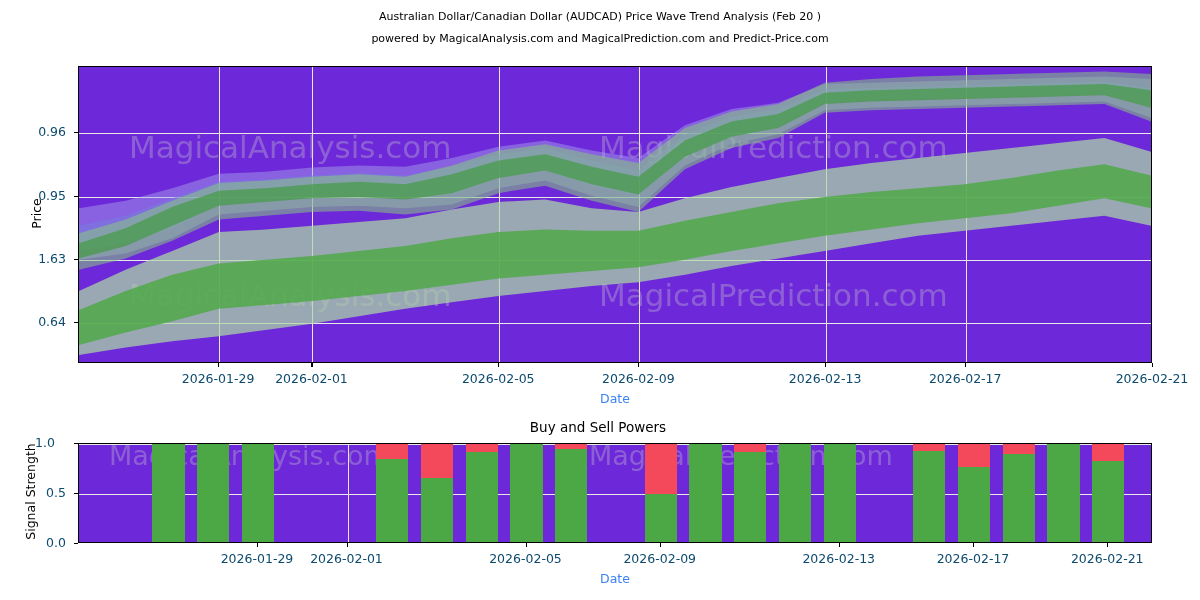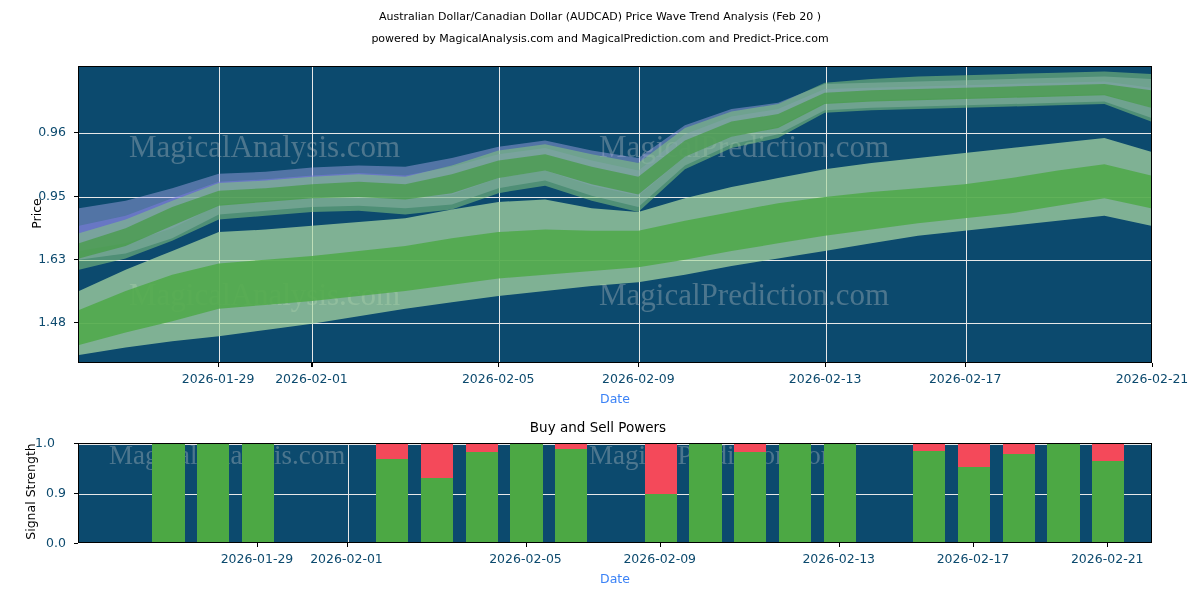--- a/index.html
+++ b/index.html
@@ -28,24 +28,23 @@
     text-align: center;
     color: #000000;
     font-size: 11px;
     line-height: 22px;
   }
   .title-line { display: block; }
 
   .axes {
     position: absolute;
     box-sizing: border-box;
-    background: #0c4a6e;
+    background: #6d28d9;
     border: 1.1px solid #000000;
     overflow: hidden;
-    font-family: Liberation Serif, serif;
   }
   #axes-price {
     left: 78px;
     top: 66px;
     width: 1074px;
     height: 297px;
   }
   #axes-signal {
     left: 78px;
     top: 443px;
@@ -145,21 +144,21 @@
     <svg class="band-layer" id="price-bands" viewBox="0 0 1074 297" preserveAspectRatio="none">
         <polygon points="0,142.18085106383015 46.69565217391304,134.5978723404253 93.39130434782608,121.95957446808491 140.08695652173913,107.42553191489363 186.78260869565216,105.52978723404277 233.47826086956522,101.1063829787234 280.17391304347825,99.21063829787255 326.8695652173913,100.47446808510645 373.5652173913043,91.62765957446844 420.26086956521743,80.25319148936191 466.95652173913044,73.9340425531917 513.6521739130435,84.04468085106362 560.3478260869565,91.62765957446844 607.0434782608695,58.76808510638277 653.7391304347826,42.33829787234063 700.4347826086956,36.019148936170424 747.1304347826086,17.061702127659785 793.8260869565216,15.797872340425883 840.5217391304349,14.53404255319198 887.2173913043479,13.270212765957377 933.9130434782609,12.006382978723476 980.6086956521739,10.742553191489574 1027.304347826087,9.478723404255671 1074,12.006382978723476 1074,51.18510638297866 1027.304347826087,34.75531914893652 980.6086956521739,36.019148936170424 933.9130434782609,37.28297872340433 887.2173913043479,38.54680851063823 840.5217391304349,39.810638297872835 793.8260869565216,41.07446808510673 747.1304347826086,43.60212765957454 700.4347826086956,67.6148936170215 653.7391304347826,77.7255319148934 607.0434782608695,99.21063829787255 560.3478260869565,140.91702127659553 513.6521739130435,129.5425531914897 466.95652173913044,114.37659574468078 420.26086956521743,121.95957446808491 373.5652173913043,138.38936170212773 326.8695652173913,142.18085106383015 280.17391304347825,139.65319148936163 233.47826086956522,140.91702127659553 186.78260869565216,144.70851063829795 140.08695652173913,148.50000000000037 93.39130434782608,172.51276595744662 46.69565217391304,187.67872340425555 0,193.99787234042572" fill="#A8A8E8" fill-opacity="0.45" stroke="none"></polygon>
         <polygon points="0,159.87446808510617 46.69565217391304,149.76382978723424 93.39130434782608,132.07021276595754 140.08695652173913,115.64042553191469 186.78260869565216,113.11276595744687 233.47826086956522,109.32127659574448 280.17391304347825,106.79361702127667 326.8695652173913,109.32127659574448 373.5652173913043,100.47446808510645 420.26086956521743,87.83617021276604 466.95652173913044,81.51702127659581 513.6521739130435,94.15531914893624 560.3478260869565,104.26595744680886 607.0434782608695,67.6148936170215 653.7391304347826,49.92127659574475 700.4347826086956,42.33829787234063 747.1304347826086,22.117021276596095 793.8260869565216,20.853191489362192 840.5217391304349,19.58936170212759 887.2173913043479,18.325531914893688 933.9130434782609,17.061702127659785 980.6086956521739,15.797872340425883 1027.304347826087,14.53404255319198 1074,20.853191489362192 1074,41.07446808510673 1027.304347826087,27.172340425532408 980.6086956521739,28.436170212766307 933.9130434782609,29.700000000000212 887.2173913043479,30.96382978723411 840.5217391304349,32.227659574468014 793.8260869565216,33.49148936170262 747.1304347826086,36.019148936170424 700.4347826086956,60.03191489361737 653.7391304347826,70.14255319148928 607.0434782608695,90.36382978723383 560.3478260869565,129.5425531914897 513.6521739130435,119.43191489361709 466.95652173913044,104.26595744680886 420.26086956521743,111.84893617021298 373.5652173913043,128.27872340425512 326.8695652173913,132.07021276595754 280.17391304347825,129.5425531914897 233.47826086956522,130.8063829787236 186.78260869565216,134.5978723404253 140.08695652173913,138.38936170212773 93.39130434782608,162.4021276595747 46.69565217391304,177.5680851063829 0,185.15106382978703" fill="#7A7ADE" fill-opacity="0.55" stroke="none"></polygon>
         <polygon points="0,167.457446808511 46.69565217391304,153.55531914893595 93.39130434782608,134.5978723404253 140.08695652173913,116.90425531914929 186.78260869565216,114.37659574468078 233.47826086956522,110.58510638297908 280.17391304347825,108.05744680851056 326.8695652173913,110.58510638297908 373.5652173913043,99.21063829787255 420.26086956521743,84.04468085106362 466.95652173913044,77.7255319148934 513.6521739130435,87.83617021276604 560.3478260869565,96.68297872340405 607.0434782608695,61.29574468085128 653.7391304347826,44.865957446808444 700.4347826086956,37.28297872340433 747.1304347826086,15.797872340425883 793.8260869565216,12.006382978723476 840.5217391304349,9.478723404255671 887.2173913043479,8.214893617021767 933.9130434782609,6.951063829787164 980.6086956521739,5.6872340425532615 1027.304347826087,4.423404255319359 1074,6.951063829787164 1074,54.97659574468106 1027.304347826087,37.28297872340433 980.6086956521739,38.54680851063823 933.9130434782609,39.810638297872835 887.2173913043479,41.07446808510673 840.5217391304349,42.33829787234063 793.8260869565216,43.60212765957454 747.1304347826086,46.12978723404304 700.4347826086956,71.4063829787232 653.7391304347826,81.51702127659581 607.0434782608695,103.00212765957426 560.3478260869565,145.97234042553185 513.6521739130435,134.5978723404253 466.95652173913044,119.43191489361709 420.26086956521743,127.01489361702122 373.5652173913043,143.44468085106405 326.8695652173913,148.50000000000037 280.17391304347825,144.70851063829795 233.47826086956522,145.97234042553185 186.78260869565216,149.76382978723424 140.08695652173913,153.55531914893595 93.39130434782608,175.0404255319151 46.69565217391304,192.73404255319184 0,204.10851063829764" fill="#86C97E" fill-opacity="0.55" stroke="none"></polygon>
         <polygon points="0,177.5680851063829 46.69565217391304,162.4021276595747 93.39130434782608,140.91702127659553 140.08695652173913,124.48723404255341 186.78260869565216,121.95957446808491 233.47826086956522,118.16808510638319 280.17391304347825,115.64042553191469 326.8695652173913,118.16808510638319 373.5652173913043,108.05744680851056 420.26086956521743,94.15531914893624 466.95652173913044,87.83617021276604 513.6521739130435,100.47446808510645 560.3478260869565,110.58510638297908 607.0434782608695,73.9340425531917 653.7391304347826,54.97659574468106 700.4347826086956,47.393617021276945 747.1304347826086,25.908510638297802 793.8260869565216,23.380851063829997 840.5217391304349,22.117021276596095 887.2173913043479,20.853191489362192 933.9130434782609,19.58936170212759 980.6086956521739,18.325531914893688 1027.304347826087,17.061702127659785 1074,23.380851063829997 1074,41.07446808510673 1027.304347826087,28.436170212766307 980.6086956521739,29.700000000000212 933.9130434782609,30.96382978723411 887.2173913043479,32.227659574468014 840.5217391304349,33.49148936170262 793.8260869565216,34.75531914893652 747.1304347826086,37.28297872340433 700.4347826086956,61.29574468085128 653.7391304347826,70.14255319148928 607.0434782608695,90.36382978723383 560.3478260869565,128.27872340425512 513.6521739130435,118.16808510638319 466.95652173913044,104.26595744680886 420.26086956521743,111.84893617021298 373.5652173913043,127.01489361702122 326.8695652173913,133.3340425531914 280.17391304347825,130.8063829787236 233.47826086956522,132.07021276595754 186.78260869565216,135.86170212765992 140.08695652173913,139.65319148936163 93.39130434782608,159.87446808510617 46.69565217391304,180.0957446808514 0,192.73404255319184" fill="#3C9A36" fill-opacity="0.62" stroke="none"></polygon>
         <polygon points="0,225.5936170212768 46.69565217391304,204.10851063829764 93.39130434782608,185.15106382978703 140.08695652173913,166.1936170212764 186.78260869565216,163.66595744680856 233.47826086956522,159.87446808510617 280.17391304347825,156.08297872340447 326.8695652173913,152.29148936170208 373.5652173913043,143.44468085106405 420.26086956521743,135.86170212765992 466.95652173913044,133.3340425531914 513.6521739130435,142.18085106383015 560.3478260869565,145.97234042553185 607.0434782608695,132.07021276595754 653.7391304347826,120.69574468085099 700.4347826086956,111.84893617021298 747.1304347826086,103.00212765957426 793.8260869565216,96.68297872340405 840.5217391304349,91.62765957446844 887.2173913043479,86.57234042553212 933.9130434782609,81.51702127659581 980.6086956521739,76.4617021276595 1027.304347826087,71.4063829787232 1074,85.30851063829823 1074,159.87446808510617 1027.304347826087,149.76382978723424 980.6086956521739,154.81914893617056 933.9130434782609,159.87446808510617 887.2173913043479,164.92978723404246 840.5217391304349,169.98510638297878 793.8260869565216,177.5680851063829 747.1304347826086,185.15106382978703 700.4347826086956,192.73404255319184 653.7391304347826,200.31702127659594 607.0434782608695,209.16382978723396 560.3478260869565,216.7468085106381 513.6521739130435,220.5382978723405 466.95652173913044,225.5936170212768 420.26086956521743,230.64893617021244 373.5652173913043,236.9680851063826 326.8695652173913,243.28723404255283 280.17391304347825,250.87021276595766 233.47826086956522,258.45319148936176 186.78260869565216,264.772340425532 140.08695652173913,271.0914893617022 93.39130434782608,276.1468085106385 46.69565217391304,282.4659574468087 0,290.0489361702128" fill="#ACD9A4" fill-opacity="0.72" stroke="none"></polygon>
         <polygon points="0,244.55106382978744 46.69565217391304,225.5936170212768 93.39130434782608,209.16382978723396 140.08695652173913,197.78936170212742 186.78260869565216,193.99787234042572 233.47826086956522,190.20638297872333 280.17391304347825,185.15106382978703 326.8695652173913,180.0957446808514 373.5652173913043,172.51276595744662 420.26086956521743,166.1936170212764 466.95652173913044,163.66595744680856 513.6521739130435,164.92978723404246 560.3478260869565,164.92978723404246 607.0434782608695,154.81914893617056 653.7391304347826,145.97234042553185 700.4347826086956,137.12553191489383 747.1304347826086,130.8063829787236 793.8260869565216,125.7510638297873 840.5217391304349,121.95957446808491 887.2173913043479,118.16808510638319 933.9130434782609,111.84893617021298 980.6086956521739,104.26595744680886 1027.304347826087,97.94680851063865 1074,109.32127659574448 1074,142.18085106383015 1027.304347826087,132.07021276595754 980.6086956521739,139.65319148936163 933.9130434782609,147.23617021276573 887.2173913043479,152.29148936170208 840.5217391304349,157.34680851063837 793.8260869565216,163.66595744680856 747.1304347826086,169.98510638297878 700.4347826086956,177.5680851063829 653.7391304347826,185.15106382978703 607.0434782608695,193.99787234042572 560.3478260869565,201.58085106382987 513.6521739130435,205.37234042553226 466.95652173913044,209.16382978723396 420.26086956521743,212.95531914893638 373.5652173913043,219.27446808510658 326.8695652173913,225.5936170212768 280.17391304347825,230.64893617021244 233.47826086956522,235.70425531914873 186.78260869565216,239.49574468085112 140.08695652173913,243.28723404255283 93.39130434782608,255.92553191489327 46.69565217391304,267.2999999999998 0,279.93829787234023" fill="#4CA844" fill-opacity="0.82" stroke="none"></polygon>
       </svg>
   </div>
   <div id="price-yticks">
-      <div class="tick-label" style="left: 24px; top: 313.926px; width: 42px; text-align: right;">1.48</div>
+      <div class="tick-label" style="left: 24px; top: 313.926px; width: 42px; text-align: right;">0.64</div>
       <div class="tick-mark" style="left: 74px; top: 321.926px; width: 4px; height: 1.1px;"></div>
       <div class="tick-label" style="left: 24px; top: 250.734px; width: 42px; text-align: right;">1.63</div>
       <div class="tick-mark" style="left: 74px; top: 258.734px; width: 4px; height: 1.1px;"></div>
       <div class="tick-label" style="left: 24px; top: 187.543px; width: 42px; text-align: right;">0.95</div>
       <div class="tick-mark" style="left: 74px; top: 195.543px; width: 4px; height: 1.1px;"></div>
       <div class="tick-label" style="left: 24px; top: 124.351px; width: 42px; text-align: right;">0.96</div>
       <div class="tick-mark" style="left: 74px; top: 132.351px; width: 4px; height: 1.1px;"></div>
     </div>
   <div id="price-xticks">
       <div class="tick-label" style="left: 158.087px; top: 371px; width: 120px; text-align: center;">2026-01-29</div>
@@ -224,21 +223,21 @@
         <div class="bar-seg" style="left: 923.64px; width: 32.22px; top: 10px; height: 90px; background: rgb(76, 168, 68);"></div>
         <div class="bar-seg" style="left: 923.64px; width: 32.22px; top: 0px; height: 10px; background: rgb(244, 73, 90);"></div>
         <div class="bar-seg" style="left: 968.39px; width: 32.22px; top: 0px; height: 100px; background: rgb(76, 168, 68);"></div>
         <div class="bar-seg" style="left: 1013.14px; width: 32.22px; top: 17px; height: 83px; background: rgb(76, 168, 68);"></div>
         <div class="bar-seg" style="left: 1013.14px; width: 32.22px; top: 0px; height: 17px; background: rgb(244, 73, 90);"></div>
       </div>
   </div>
   <div id="signal-yticks">
       <div class="tick-label" style="left: 24px; top: 535px; width: 42px; text-align: right;">0.0</div>
       <div class="tick-mark" style="left: 74px; top: 543px; width: 4px; height: 1.1px;"></div>
-      <div class="tick-label" style="left: 24px; top: 485px; width: 42px; text-align: right;">0.9</div>
+      <div class="tick-label" style="left: 24px; top: 485px; width: 42px; text-align: right;">0.5</div>
       <div class="tick-mark" style="left: 74px; top: 493px; width: 4px; height: 1.1px;"></div>
       <div class="tick-label" style="left: 24px; top: 435px; width: 42px; text-align: center;">1.0</div>
       <div class="tick-mark" style="left: 74px; top: 443px; width: 4px; height: 1.1px;"></div>
     </div>
   <div id="signal-xticks">
       <div class="tick-label" style="left: 197px; top: 551px; width: 120px; text-align: center;">2026-01-29</div>
       <div class="tick-mark" style="left: 257px; top: 543px; width: 1.1px; height: 4px;"></div>
       <div class="tick-label" style="left: 286.5px; top: 551px; width: 120px; text-align: center;">2026-02-01</div>
       <div class="tick-mark" style="left: 346.5px; top: 543px; width: 1.1px; height: 4px;"></div>
       <div class="tick-label" style="left: 465.5px; top: 551px; width: 120px; text-align: center;">2026-02-05</div>

